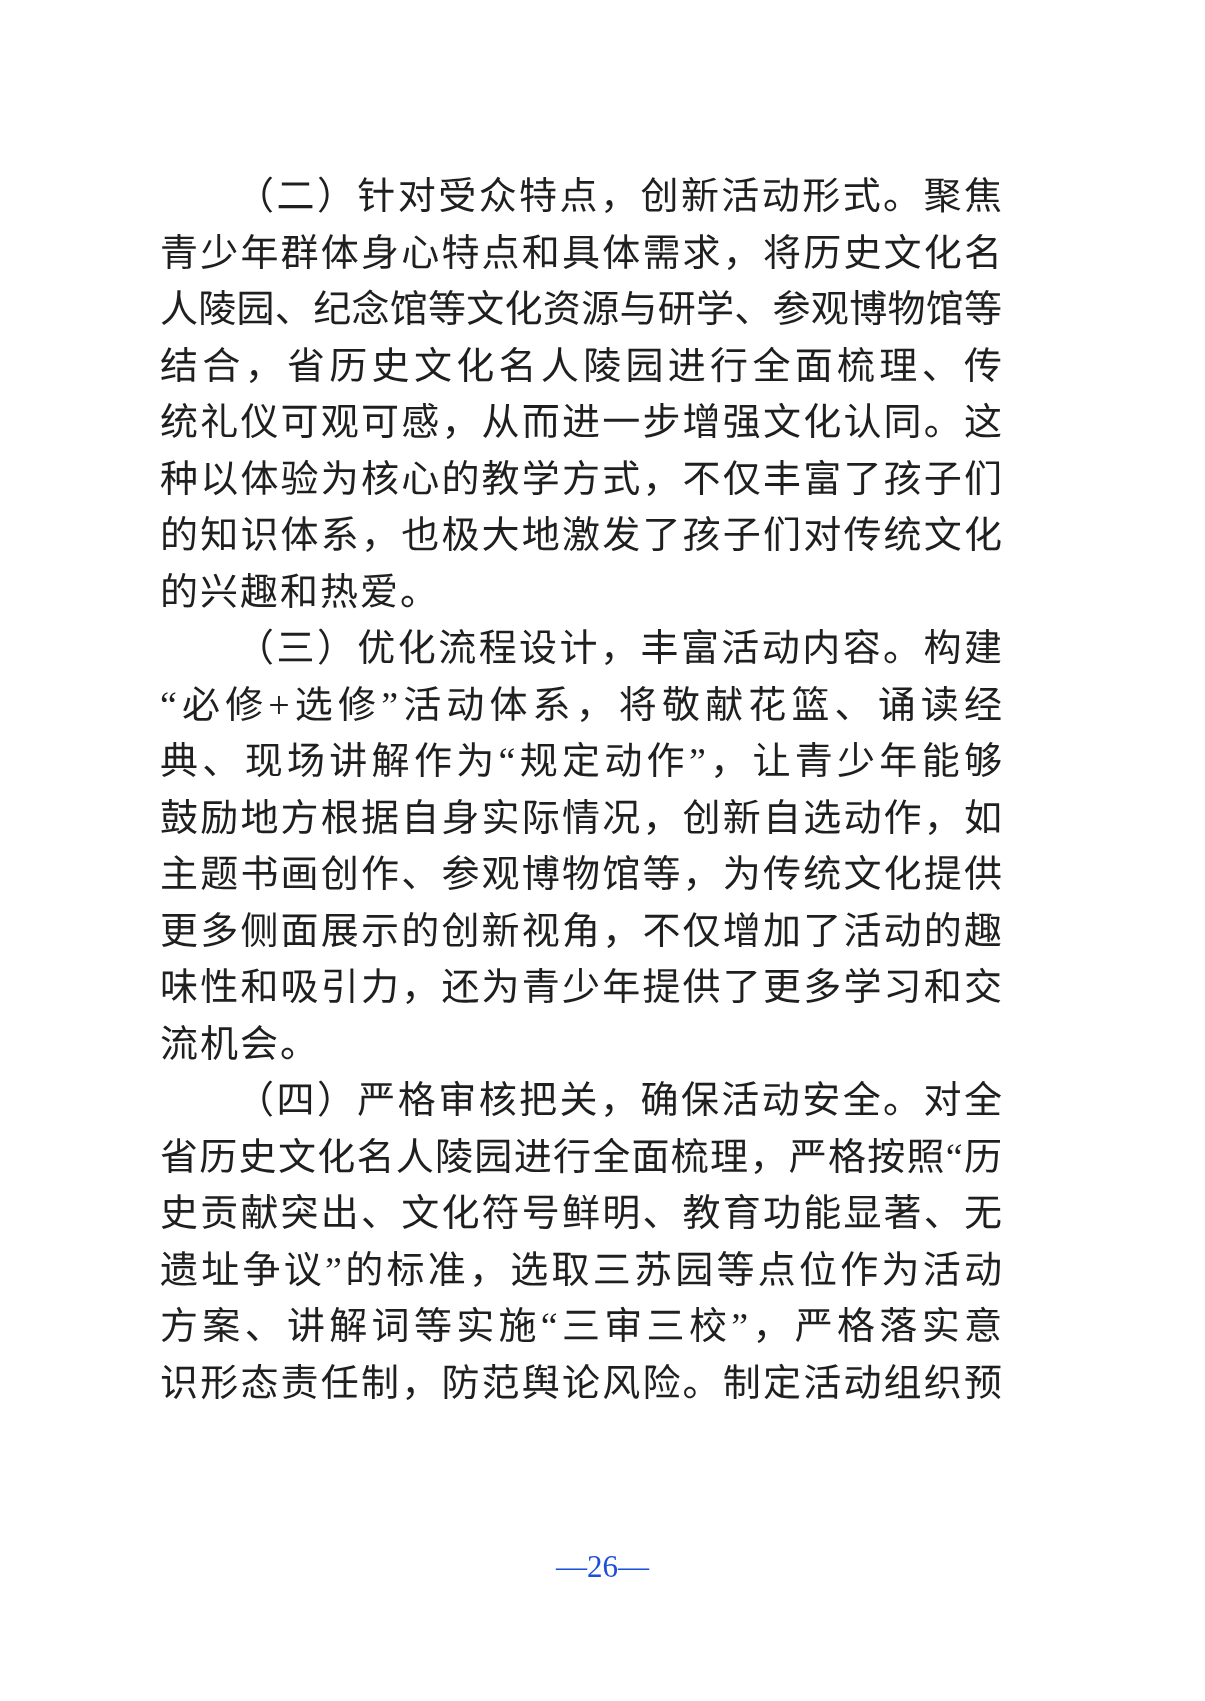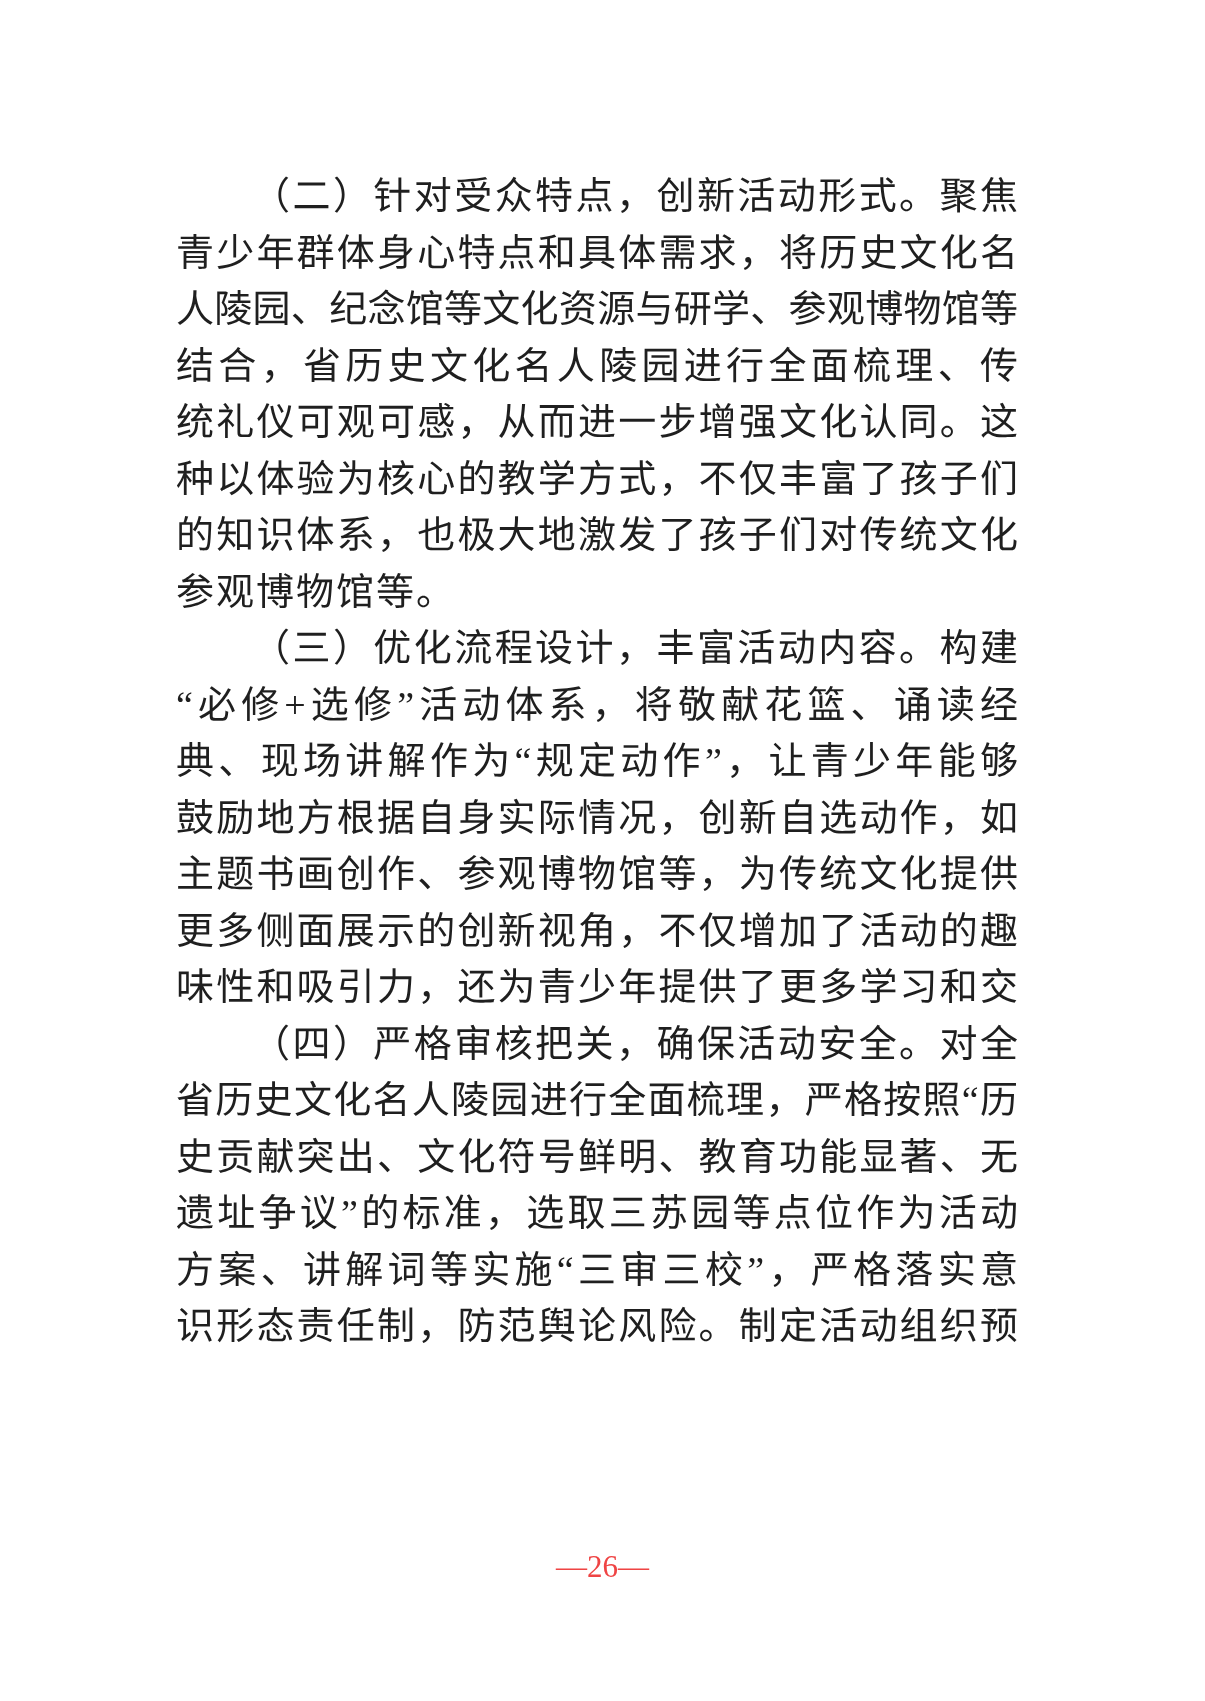--- a/index.html
+++ b/index.html
@@ -11,21 +11,21 @@
     position: relative;
     width: 1205px;
     height: 1701px;
     background: #ffffff;
     font-family: "Liberation Serif", "DejaVu Serif", serif;
     color: #1f1f1f;
     overflow: hidden;
   }
   .text-block {
     position: absolute;
-    left: 176px;
+    left: 160px;
     top: 168px;
     width: 842px;
   }
   .line {
     font-size: 38px;
     line-height: 56.5px;
     height: 56.5px;
     text-align: justify;
     text-align-last: justify;
     text-justify: inter-character;
@@ -39,48 +39,49 @@
     letter-spacing: 2px;
   }
   .page-number {
     position: absolute;
     top: 1548px;
     left: 0;
     width: 100%;
     text-align: center;
     font-size: 31px;
     line-height: 38px;
-    color: #ef4444;
+    color: #1d4ed8;
   }
 </style>
 </head>
 <body>
 
 <div class="page">
   <main class="text-block">
 
     <section>
       <div class="line first">（二）针对受众特点，创新活动形式。聚焦</div>
       <div class="line">青少年群体身心特点和具体需求，将历史文化名</div>
       <div class="line">人陵园、纪念馆等文化资源与研学、参观博物馆等</div>
       <div class="line">结合，省历史文化名人陵园进行全面梳理、传</div>
       <div class="line">统礼仪可观可感，从而进一步增强文化认同。这</div>
       <div class="line">种以体验为核心的教学方式，不仅丰富了孩子们</div>
       <div class="line">的知识体系，也极大地激发了孩子们对传统文化</div>
-      <div class="line last">参观博物馆等。</div>
+      <div class="line last">的兴趣和热爱。</div>
     </section>
 
     <section>
       <div class="line first">（三）优化流程设计，丰富活动内容。构建</div>
       <div class="line">“必修+选修”活动体系，将敬献花篮、诵读经</div>
       <div class="line">典、现场讲解作为“规定动作”，让青少年能够</div>
       <div class="line">鼓励地方根据自身实际情况，创新自选动作，如</div>
       <div class="line">主题书画创作、参观博物馆等，为传统文化提供</div>
       <div class="line">更多侧面展示的创新视角，不仅增加了活动的趣</div>
       <div class="line">味性和吸引力，还为青少年提供了更多学习和交</div>
+      <div class="line last">流机会。</div>
     </section>
 
     <section>
       <div class="line first">（四）严格审核把关，确保活动安全。对全</div>
       <div class="line">省历史文化名人陵园进行全面梳理，严格按照“历</div>
       <div class="line">史贡献突出、文化符号鲜明、教育功能显著、无</div>
       <div class="line">遗址争议”的标准，选取三苏园等点位作为活动</div>
       <div class="line">方案、讲解词等实施“三审三校”，严格落实意</div>
       <div class="line">识形态责任制，防范舆论风险。制定活动组织预</div>
     </section>

